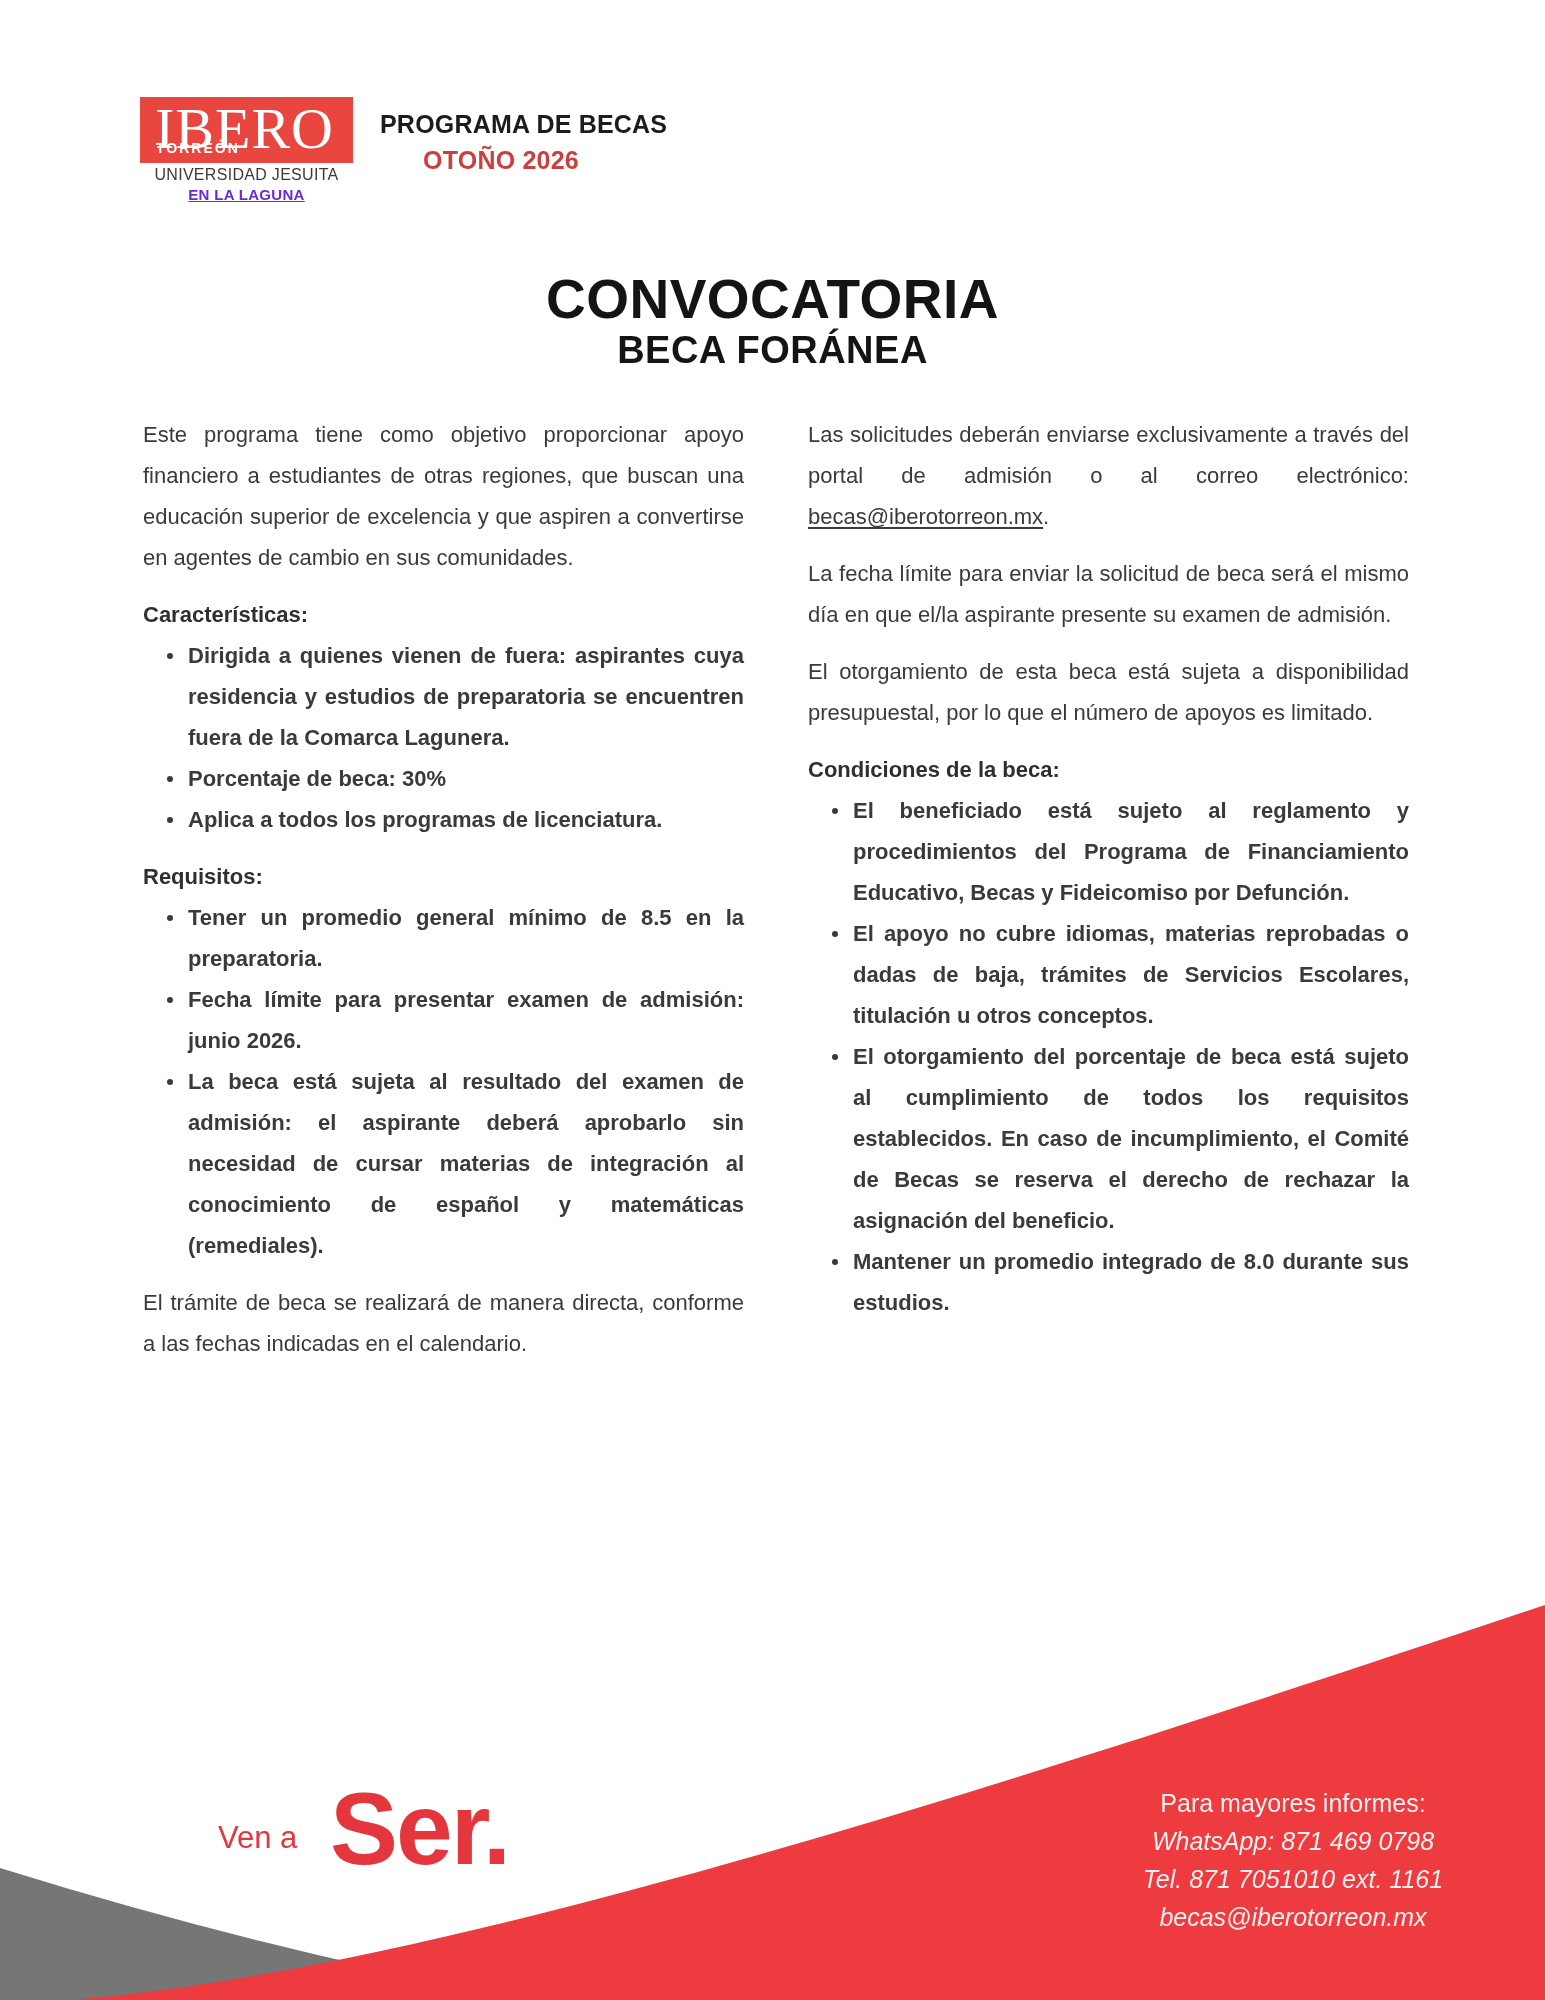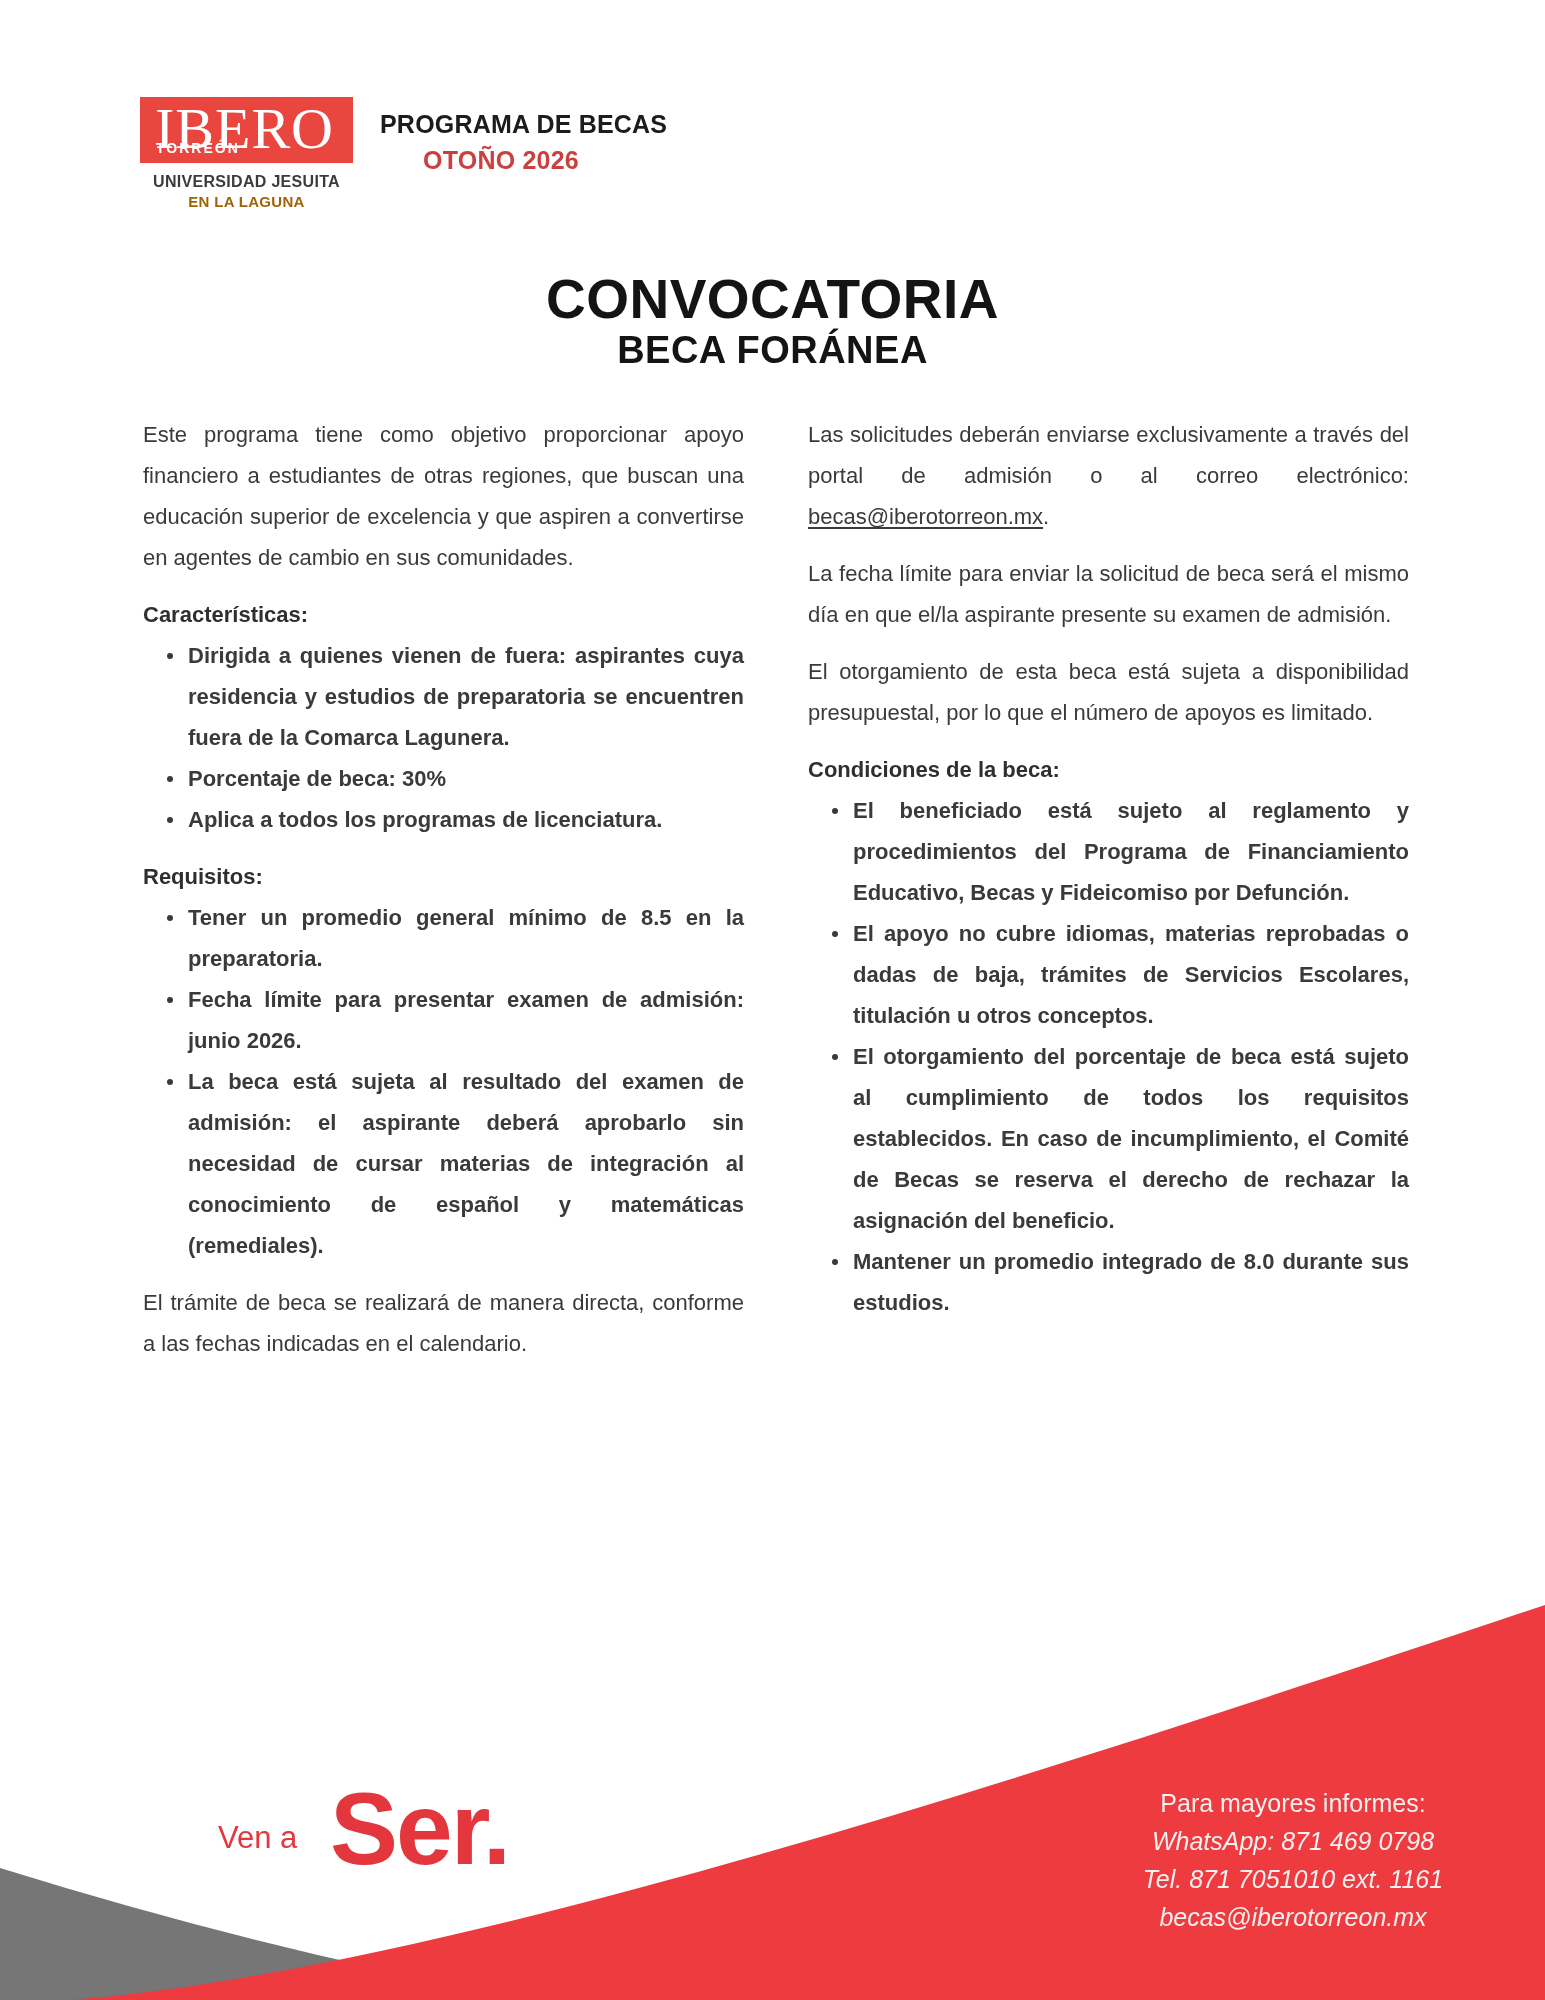--- a/index.html
+++ b/index.html
@@ -22,22 +22,22 @@
   }
   .logo-acronym {
     position: absolute; left: 15px; top: -2px;
     font-family: "Liberation Serif", "DejaVu Serif", serif;
     font-size: 58px; color: #ffffff; letter-spacing: 1px;
   }
   .logo-city {
     position: absolute; left: 16px; bottom: 7px;
     font-size: 14px; color: #ffffff; letter-spacing: 2px; font-weight: bold; margin-top: 41px;
   }
-  .logo-sub1 { margin-top: 10px; text-align: center; font-weight: bold; font-size: 16px; color: #3b3b3b; letter-spacing: 0.3px; }
-  .logo-sub2 { margin-top: 2px; text-align: center; font-weight: bold; font-size: 15px; color: #a16207; letter-spacing: 0.3px; }
+  .logo-sub1 { margin-top: 3px; text-align: center; font-weight: normal; font-size: 16px; color: #3b3b3b; letter-spacing: 0.3px; }
+  .logo-sub2 { margin-top: 2px; text-align: center; font-weight: bold; font-size: 15px; color: #6d28d9; letter-spacing: 0.3px; text-decoration: underline; }
 
   .program-block { position: absolute; left: 380px; top: 110px; width: 242px; text-align: center; }
   .program-line1 { font-size: 25px; font-weight: bold; color: #1c1c1c; letter-spacing: 0.2px; white-space: nowrap; }
   .program-line2 { margin-top: 7px; font-size: 25px; font-weight: bold; color: #c9403f; letter-spacing: 0.2px; }
 
   
   .title-block { position: absolute; left: 0; top: 276px; width: 100%; text-align: center; color: #141414; }
   .title-main { font-size: 55px; font-weight: bold; letter-spacing: 0.5px; line-height: 47px; }
   .title-sub  { margin-top: 7px; font-size: 38px; font-weight: bold; letter-spacing: 0.5px; line-height: 40px; }
 

